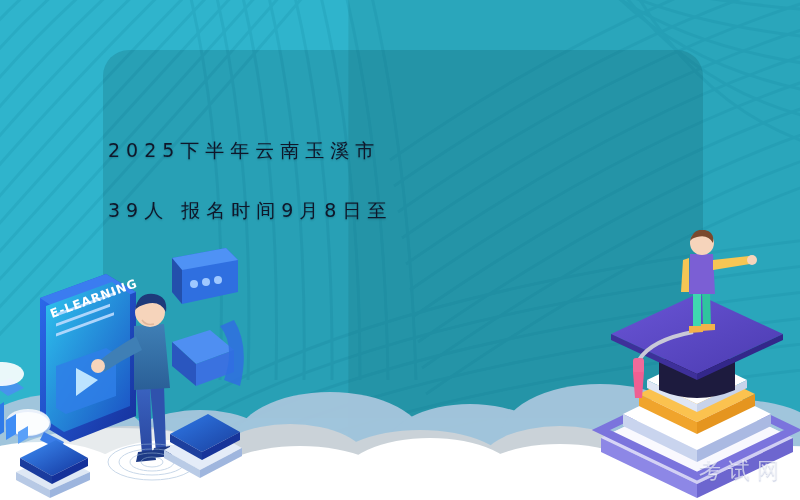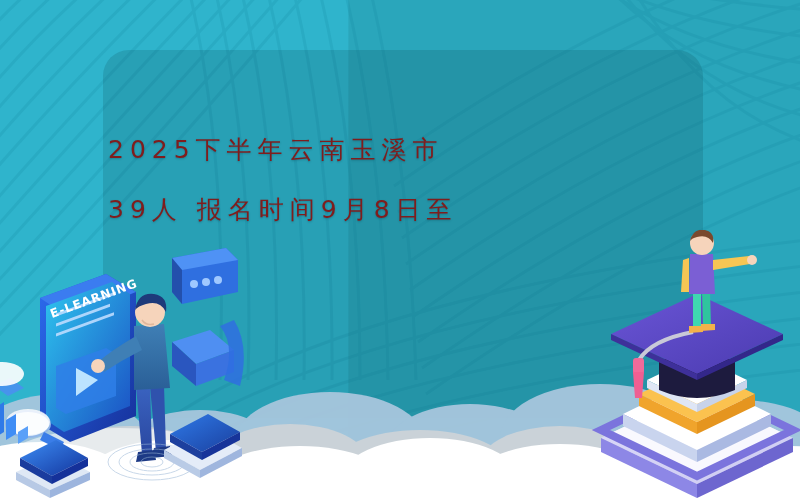--- a/index.html
+++ b/index.html
@@ -35,23 +35,23 @@
     width:600px; height:368px;
     background:rgba(9,72,86,.19);
     border-radius:26px 26px 0 0;
   }
 
   
   .headline {
     position:absolute;
     left:108px; top:120px;
     width:600px;
-    color:#7f1d1d;
+    color:#0f172a;
     font-family:"DejaVu Sans","Liberation Sans",sans-serif;
-    font-size:25px;
+    font-size:19px;
     letter-spacing:6px;
     line-height:60px;
     text-shadow:0 1px 2px rgba(0,40,50,.25);
     white-space:nowrap;
   }
   .headline .ln { display:block; height:60px; }
 
   
   .clouds { position:absolute; left:0; bottom:0; width:800px; height:150px; }
   .clouds svg { display:block; width:800px; height:150px; }
@@ -385,14 +385,15 @@
 
         <path d="M124 30 L160 26 L161 34 L124 40 Z" fill="#f6c654"></path>
         <circle cx="163" cy="30" r="5" fill="#f6d4bb"></circle>
 
         <circle cx="113" cy="13" r="12" fill="#f6d4bb"></circle>
         <path d="M101 11 Q 104 -2 116 0 Q 126 2 124 13 Q 119 4 108 7 Q 103 8 101 11 Z" fill="#7a4a2e"></path>
       </g>
     </svg>
   </div>
 
+  <div class="watermark">考试网</div>
 
 </div>
 
 </body></html>

